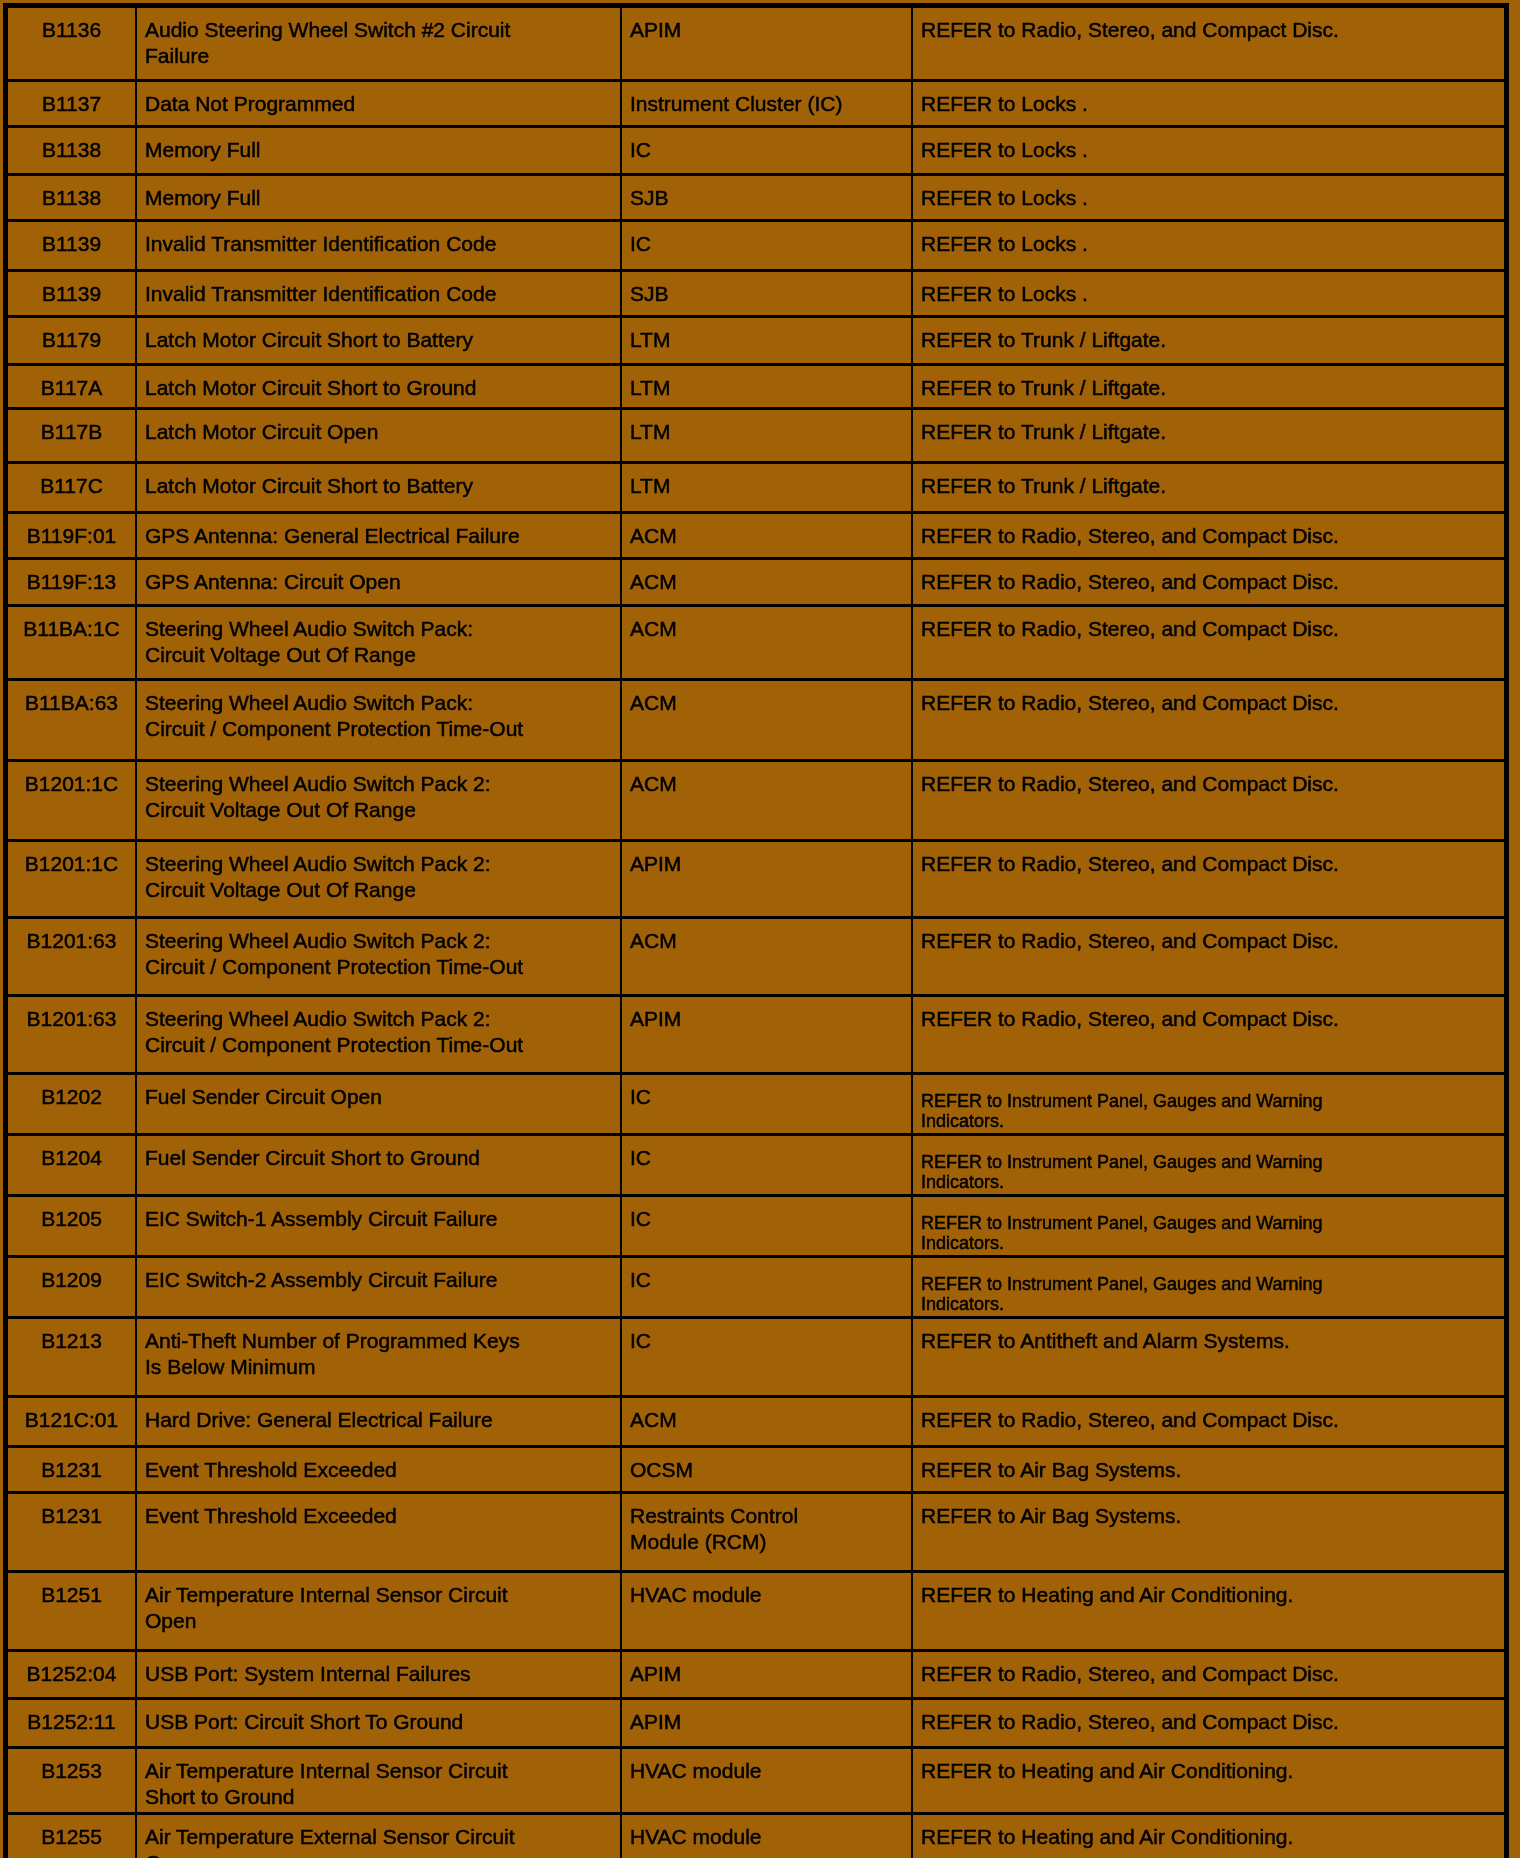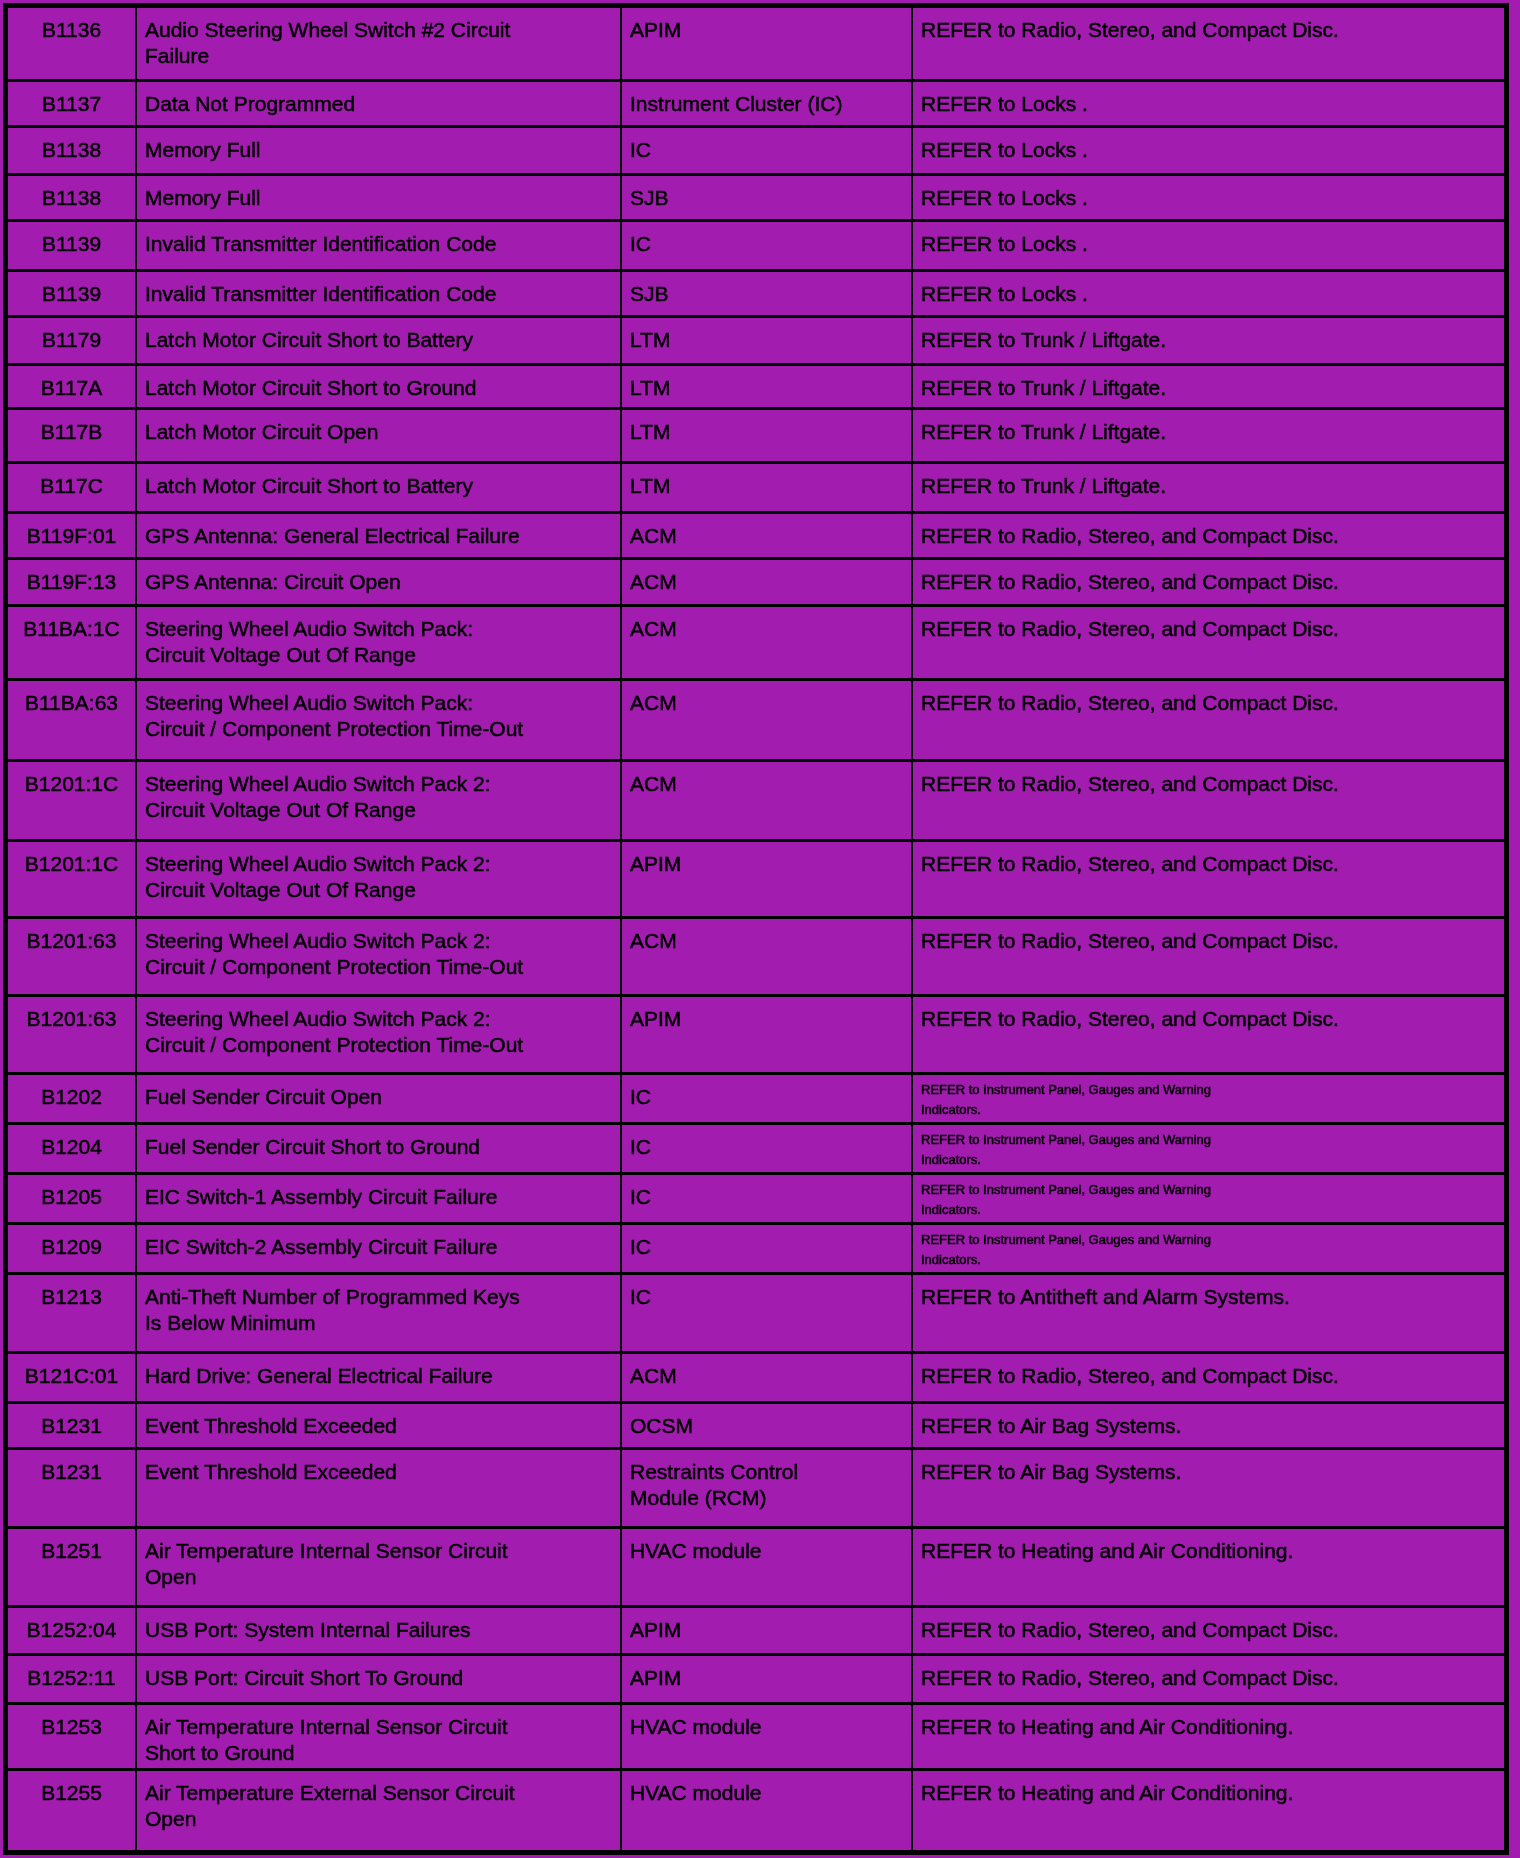--- a/index.html
+++ b/index.html
@@ -1,20 +1,20 @@
 <!DOCTYPE html>
 <html><head>
 <meta charset="utf-8">
 <style>
   html, body { margin: 0; padding: 0; background: #ffffff; }
   .page {
     position: relative;
     width: 1520px;
     height: 1858px;
-    background: #a21caf;
+    background: #a16207;
     overflow: hidden;
     font-family: "Liberation Sans", sans-serif;
     color: #000;
   }
   table.dtc {
     position: absolute;
     left: 3px;
     top: 3px;
     width: 1506px;
     table-layout: fixed;
@@ -33,23 +33,23 @@
     padding: 9px 8px 2px 8px;
     -webkit-text-stroke: 0.5px #000;
   }
   table.dtc td:last-child { border-right: 0; }
   table.dtc tr:last-child td { border-bottom: 0; }
   td.code   { text-align: center; padding-left: 2px; padding-right: 2px; }
   td.desc   { text-align: left;   padding-left: 12px; }
   td.module { text-align: left; padding-left: 2px; padding-right: 2px; }
   td.action { text-align: left;   padding-left: 10px; }
   td.action.tight {
-    font-size: 13px;
+    font-size: 18px;
     line-height: 20px;
-    padding-top: 5px;
+    padding-top: 16px;
     margin-top: 39px;
   }
 </style>
 </head>
 <body>
 
 <div class="page">
   <table class="dtc">
     <colgroup>
       <col style="width:129px">

